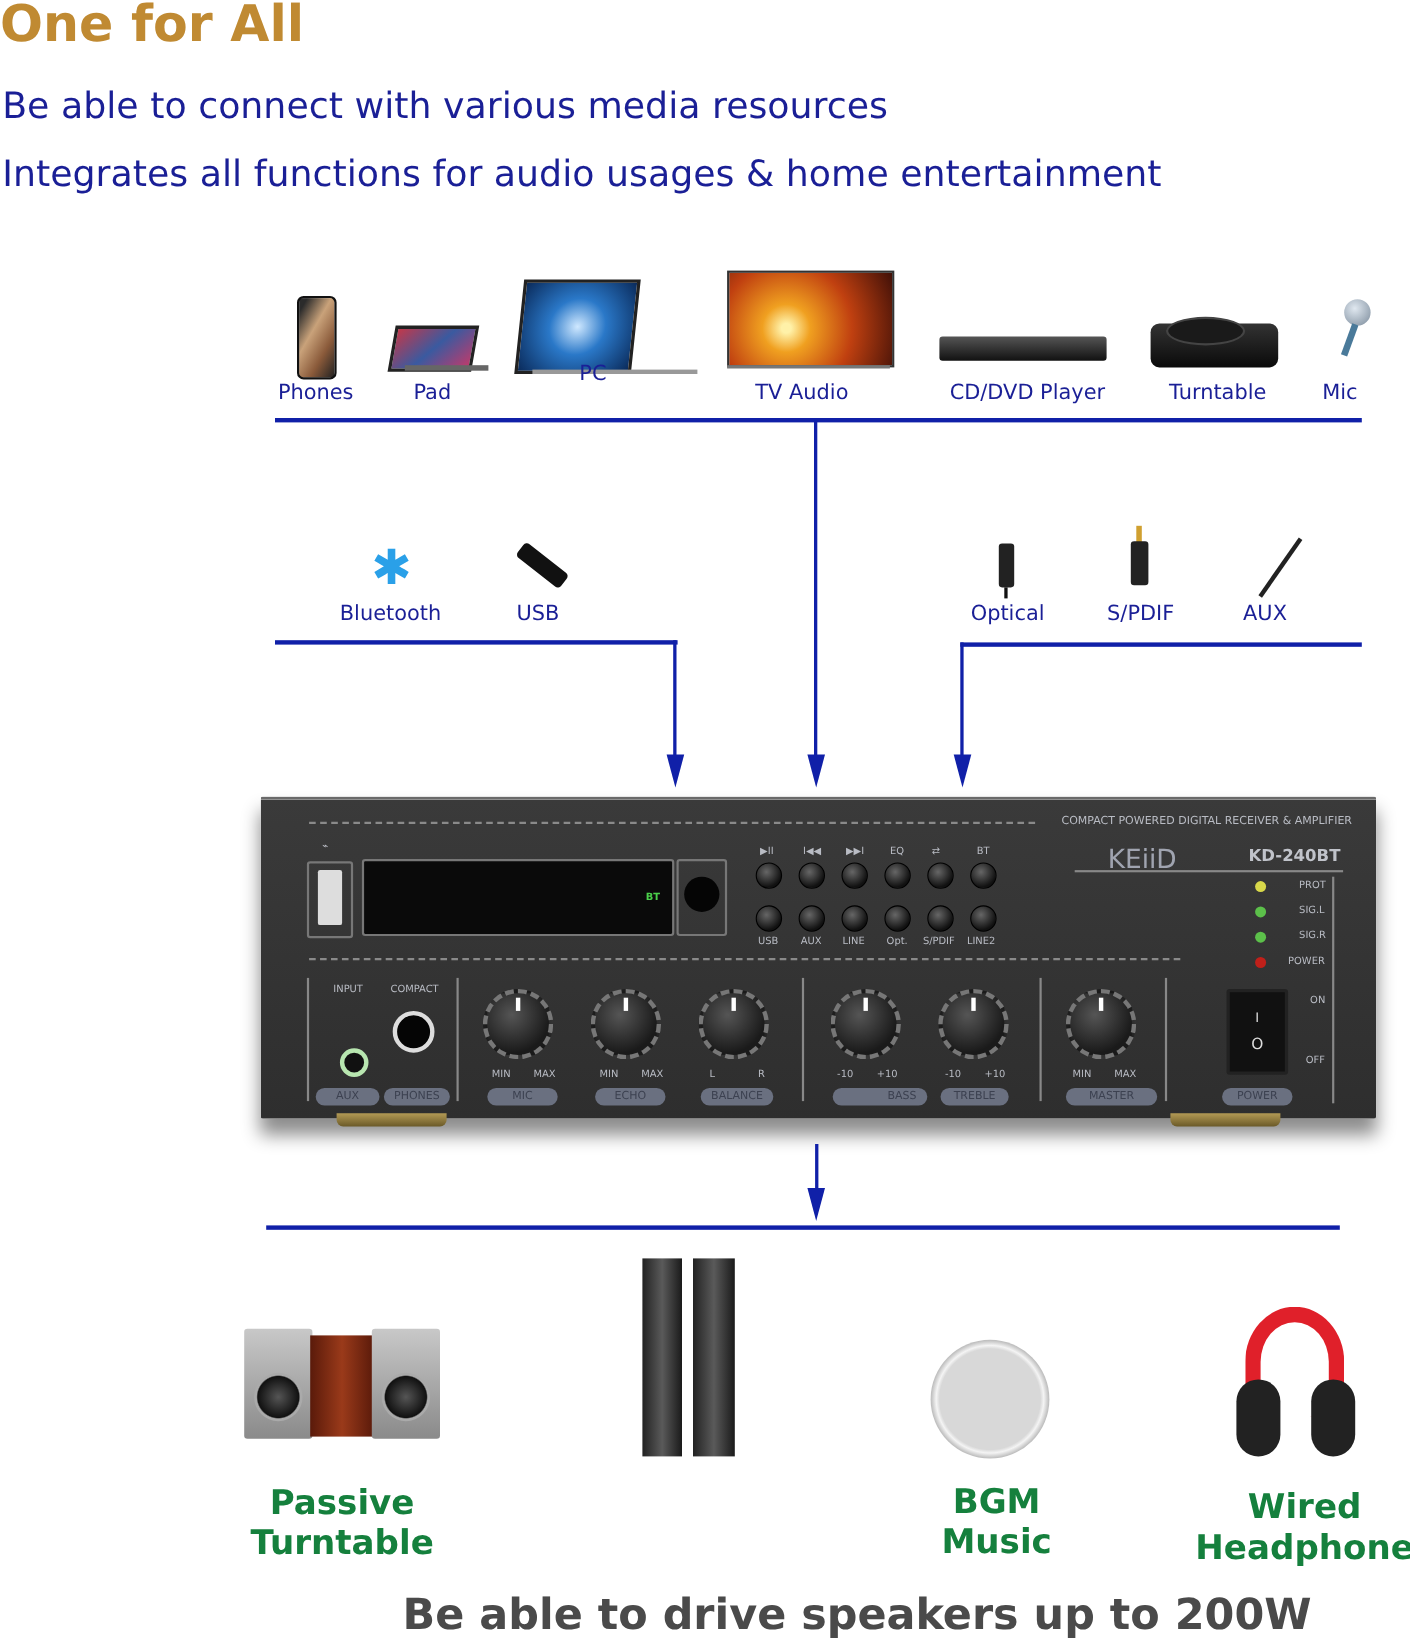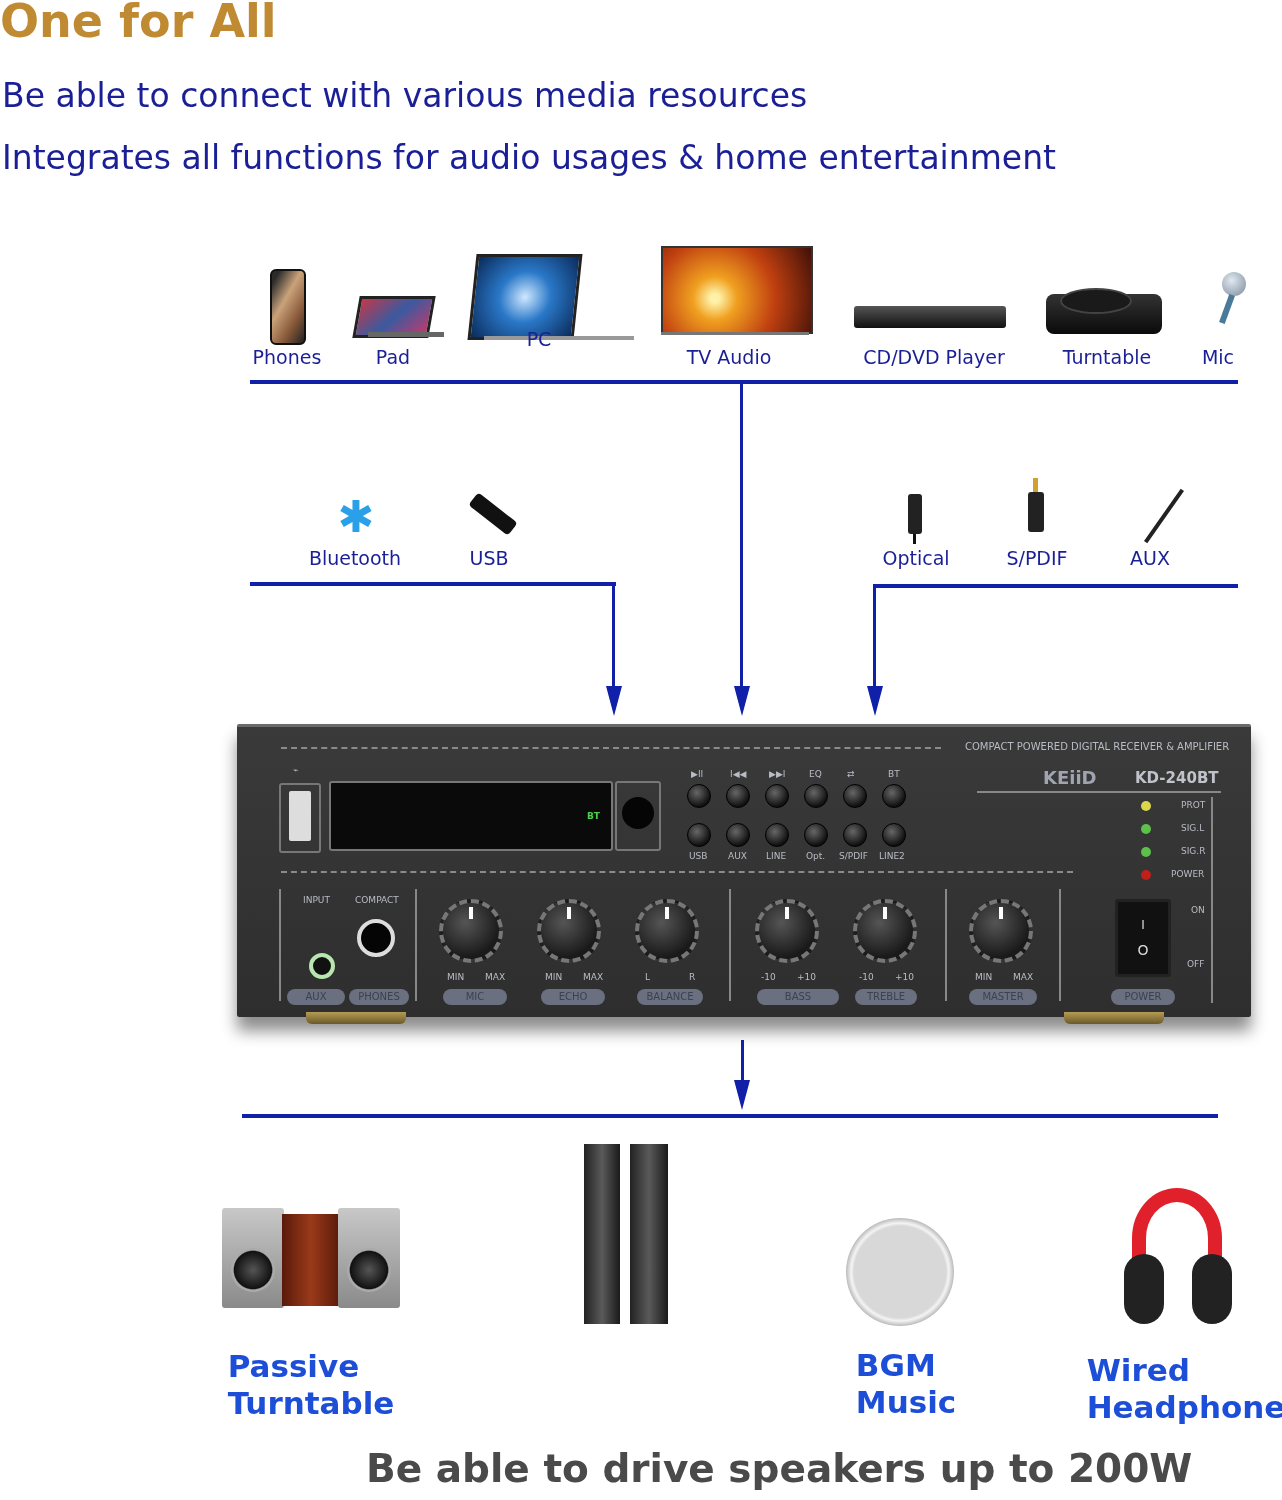--- a/index.html
+++ b/index.html
@@ -3,21 +3,21 @@
 <meta charset="utf-8">
 <style>
   html, body { margin:0; padding:0; background:#ffffff; }
   body { width:1282px; height:1500px; position:relative; overflow:hidden; font-family:"DejaVu Sans", sans-serif; }
   .abs { position:absolute; }
   .title { left:0; top:-6px; font-size:46px; font-weight:bold; color:#c08a32; letter-spacing:0px; white-space:nowrap; font-family:"DejaVu Sans", sans-serif; }
   .sub { left:2px; font-size:33px; color:#1a1f96; white-space:nowrap; font-family:"DejaVu Sans", sans-serif; letter-spacing:0px; }
   .lbl { font-size:19px; color:#1a1f96; white-space:nowrap; transform:translateX(-50%); font-family:"DejaVu Sans", sans-serif; }
   .line { background:#1020a8; }
   .arrow { width:0; height:0; border-left:8px solid transparent; border-right:8px solid transparent; border-top:30px solid #1020a8; transform:translateX(-50%); }
-  .outlbl { font-size:31px; font-weight:bold; color:#1d4ed8; text-align:left; line-height:37px; transform:translateX(-50%); white-space:nowrap; font-family:"DejaVu Sans", sans-serif; }
+  .outlbl { font-size:31px; font-weight:bold; color:#15803d; text-align:center; line-height:37px; transform:translateX(-50%); white-space:nowrap; font-family:"DejaVu Sans", sans-serif; }
 
   
   .amp { left:237px; top:724px; width:1014px; height:290px; background:linear-gradient(#3a3a3a,#2e2e2e); border-top:3px solid #6a6a6a; border-radius:2px; box-shadow:0 14px 16px rgba(0,0,0,0.45); }
   .amptxt { color:#b9bcc4; font-size:9px; white-space:nowrap; font-family:"DejaVu Sans", sans-serif; }
   .dots { border-top:2px dashed #8a8a8a; height:0; }
   .display { background:#0a0a0a; border:2px solid #777; border-radius:3px; }
   .btn { width:22px; height:22px; border-radius:50%; background:radial-gradient(circle at 40% 35%, #666, #111 70%); border:1px solid #000; }
   .knob { width:64px; height:64px; border-radius:50%; background:radial-gradient(circle at 40% 35%, #555, #1a1a1a 70%); border:4px dashed #777; box-sizing:border-box; }
   .knob::after { content:""; position:absolute; left:50%; top:4px; width:4px; height:12px; background:#fff; transform:translateX(-50%); }
   .pill { background:#6a7080; color:#3c4150; font-size:10px; border-radius:8px; text-align:center; height:16px; line-height:16px; font-family:"DejaVu Sans", sans-serif; }
@@ -96,21 +96,21 @@
 <div class="abs lbl" style="left:916px;top:547px">Optical</div>
 <div class="abs lbl" style="left:1037px;top:547px">S/PDIF</div>
 <div class="abs lbl" style="left:1150px;top:547px">AUX</div>
 <div class="abs line" style="left:873px;top:584px;width:365px;height:4px;"></div>
 <div class="abs line" style="left:873px;top:584px;width:3px;height:106px;"></div>
 <div class="abs arrow" style="left:875px;top:686px"></div>
 
 <div class="abs amp">
   <div class="abs dots" style="left:44px;top:20px;width:660px;"></div>
   <div class="abs amptxt" style="left:728px;top:14px;font-size:10px;">COMPACT POWERED DIGITAL RECEIVER &amp; AMPLIFIER</div>
-  <div class="abs amptxt" style="left:770px;top:40px;font-size:18px;font-weight:bold;color:#a0a4b0;margin-left:36px;">KEiiD</div>
+  <div class="abs amptxt" style="left:770px;top:40px;font-size:24px;font-weight:normal;color:#a0a4b0;">KEiiD</div>
   <div class="abs amptxt" style="left:898px;top:42px;font-size:15px;font-weight:bold;color:#c0c3ca;">KD-240BT</div>
   <div class="abs" style="left:740px;top:64px;width:244px;height:2px;background:#888;"></div>
 
   <div class="abs amptxt" style="left:56px;top:38px;">⌁</div>
   <div class="abs" style="left:42px;top:56px;width:38px;height:66px;border:2px solid #777;border-radius:3px;">
     <div style="margin:6px auto;width:22px;height:50px;background:#ddd;border-radius:2px;"></div>
   </div>
 
   <div class="abs display" style="left:92px;top:54px;width:280px;height:66px;">
     <div class="abs" style="left:256px;top:28px;font-size:9px;color:#4ad04a;font-weight:bold;">BT</div>
@@ -180,33 +180,33 @@
   <div class="abs knob" style="left:398px;top:172px;"></div>
   <div class="abs amptxt" style="left:408px;top:245px;">L</div>
   <div class="abs amptxt" style="left:452px;top:245px;">R</div>
   <div class="abs pill" style="left:400px;top:262px;width:66px;">BALANCE</div>
 
   <div class="abs vline" style="left:492px;top:162px;height:112px;"></div>
 
   <div class="abs knob" style="left:518px;top:172px;"></div>
   <div class="abs amptxt" style="left:524px;top:245px;">-10</div>
   <div class="abs amptxt" style="left:560px;top:245px;">+10</div>
-  <div class="abs pill" style="left:520px;top:262px;width:82px;">BASS</div>
+  <div class="abs pill" style="left:520px;top:262px;width:46px;padding-left:40px;">BASS</div>
 
   <div class="abs knob" style="left:616px;top:172px;"></div>
   <div class="abs amptxt" style="left:622px;top:245px;">-10</div>
   <div class="abs amptxt" style="left:658px;top:245px;">+10</div>
   <div class="abs pill" style="left:618px;top:262px;width:62px;">TREBLE</div>
 
   <div class="abs vline" style="left:708px;top:162px;height:112px;"></div>
 
   <div class="abs knob" style="left:732px;top:172px;"></div>
   <div class="abs amptxt" style="left:738px;top:245px;">MIN</div>
   <div class="abs amptxt" style="left:776px;top:245px;">MAX</div>
-  <div class="abs pill" style="left:732px;top:262px;width:68px;">MASTER</div>
+  <div class="abs pill" style="left:732px;top:262px;width:83px;">MASTER</div>
 
   <div class="abs vline" style="left:822px;top:162px;height:112px;"></div>
 
   <div class="abs" style="left:878px;top:172px;width:50px;height:72px;background:#111;border:3px solid #222;border-radius:3px;">
     <div class="abs" style="left:0;top:16px;width:100%;text-align:center;color:#ddd;font-size:12px;">I</div>
     <div class="abs" style="left:0;top:40px;width:100%;text-align:center;color:#ddd;font-size:14px;">O</div>
   </div>
   <div class="abs amptxt" style="left:954px;top:178px;">ON</div>
   <div class="abs amptxt" style="left:950px;top:232px;">OFF</div>
   <div class="abs pill" style="left:874px;top:262px;width:64px;">POWER</div>

